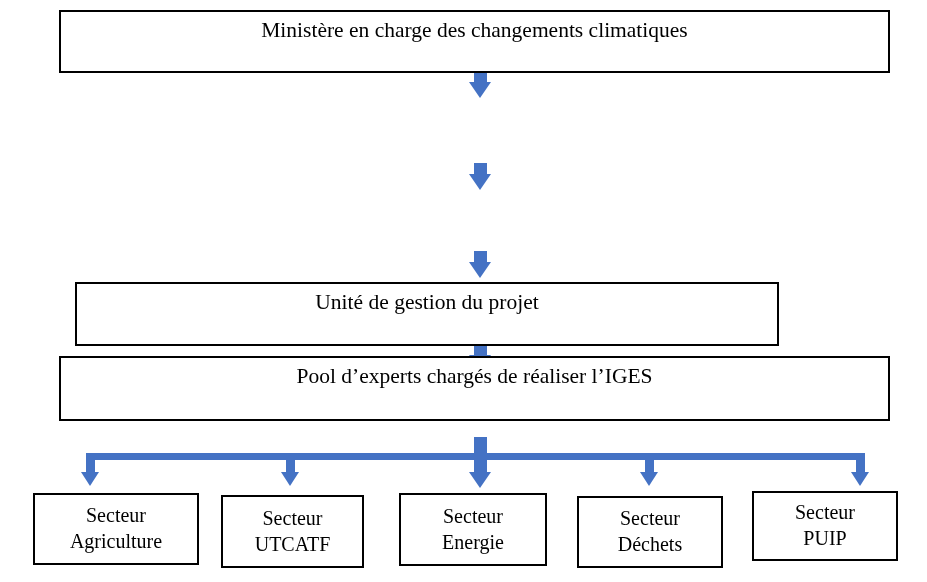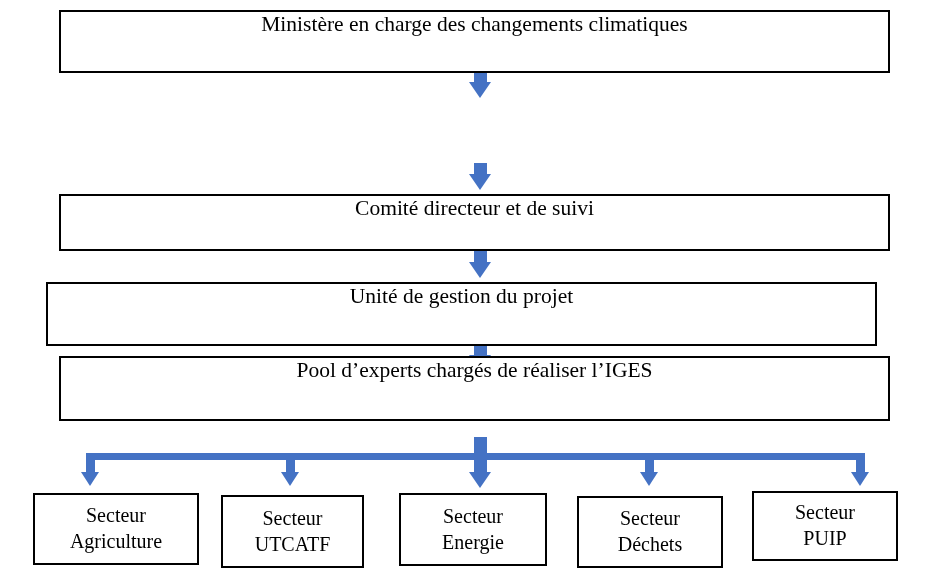--- a/index.html
+++ b/index.html
@@ -33,21 +33,21 @@
   .node .node-label {
     display: block;
     width: 100%;
     padding: 0 8px;
   }
 
   
   .node.main {
     align-items: flex-start;
     justify-content: center;
-    padding-top: 0;
+    padding-top: 6px;
     font-size: 21.5px;
   }
 
   
   .node.leaf {
     font-size: 20px;
     line-height: 1.28;
     align-items: center;
   }
   .node.leaf .node-label { white-space: pre-line; }
@@ -87,30 +87,27 @@
     <div class="arrow-stem" style="left:474px; top:73px; width:13px; height:12px;"></div>
     <div class="arrow-head" style="left:469px; top:82px;"></div>
   </div>
 
 
   <div>
     <div class="arrow-stem" style="left:474px; top:163px; width:13px; height:14px;"></div>
     <div class="arrow-head" style="left:469px; top:174px;"></div>
   </div>
 
-  <div class="node main" style="left:59px; top:194px; width:831px; height:57px;">
-    <span class="node-label">Comité directeur et de suivi</span>
-  </div>
 
   <div>
     <div class="arrow-stem" style="left:474px; top:251px; width:13px; height:14px;"></div>
     <div class="arrow-head" style="left:469px; top:262px;"></div>
   </div>
 
-  <div class="node main" style="left:46px; top:282px; width:831px; height:64px;justify-content:flex-end;">
+  <div class="node main" style="left:75px; top:282px; width:704px; height:64px;justify-content:flex-end;">
     <span class="node-label">Unité de gestion du projet</span>
   </div>
 
   <div>
     <div class="arrow-stem" style="left:474px; top:346px; width:13px; height:12px;"></div>
     <div class="arrow-head" style="left:469px; top:355px;"></div>
   </div>
 
   <div class="node main" style="left:59px; top:356px; width:831px; height:65px;">
     <span class="node-label">Pool d’experts chargés de réaliser l’IGES</span>

